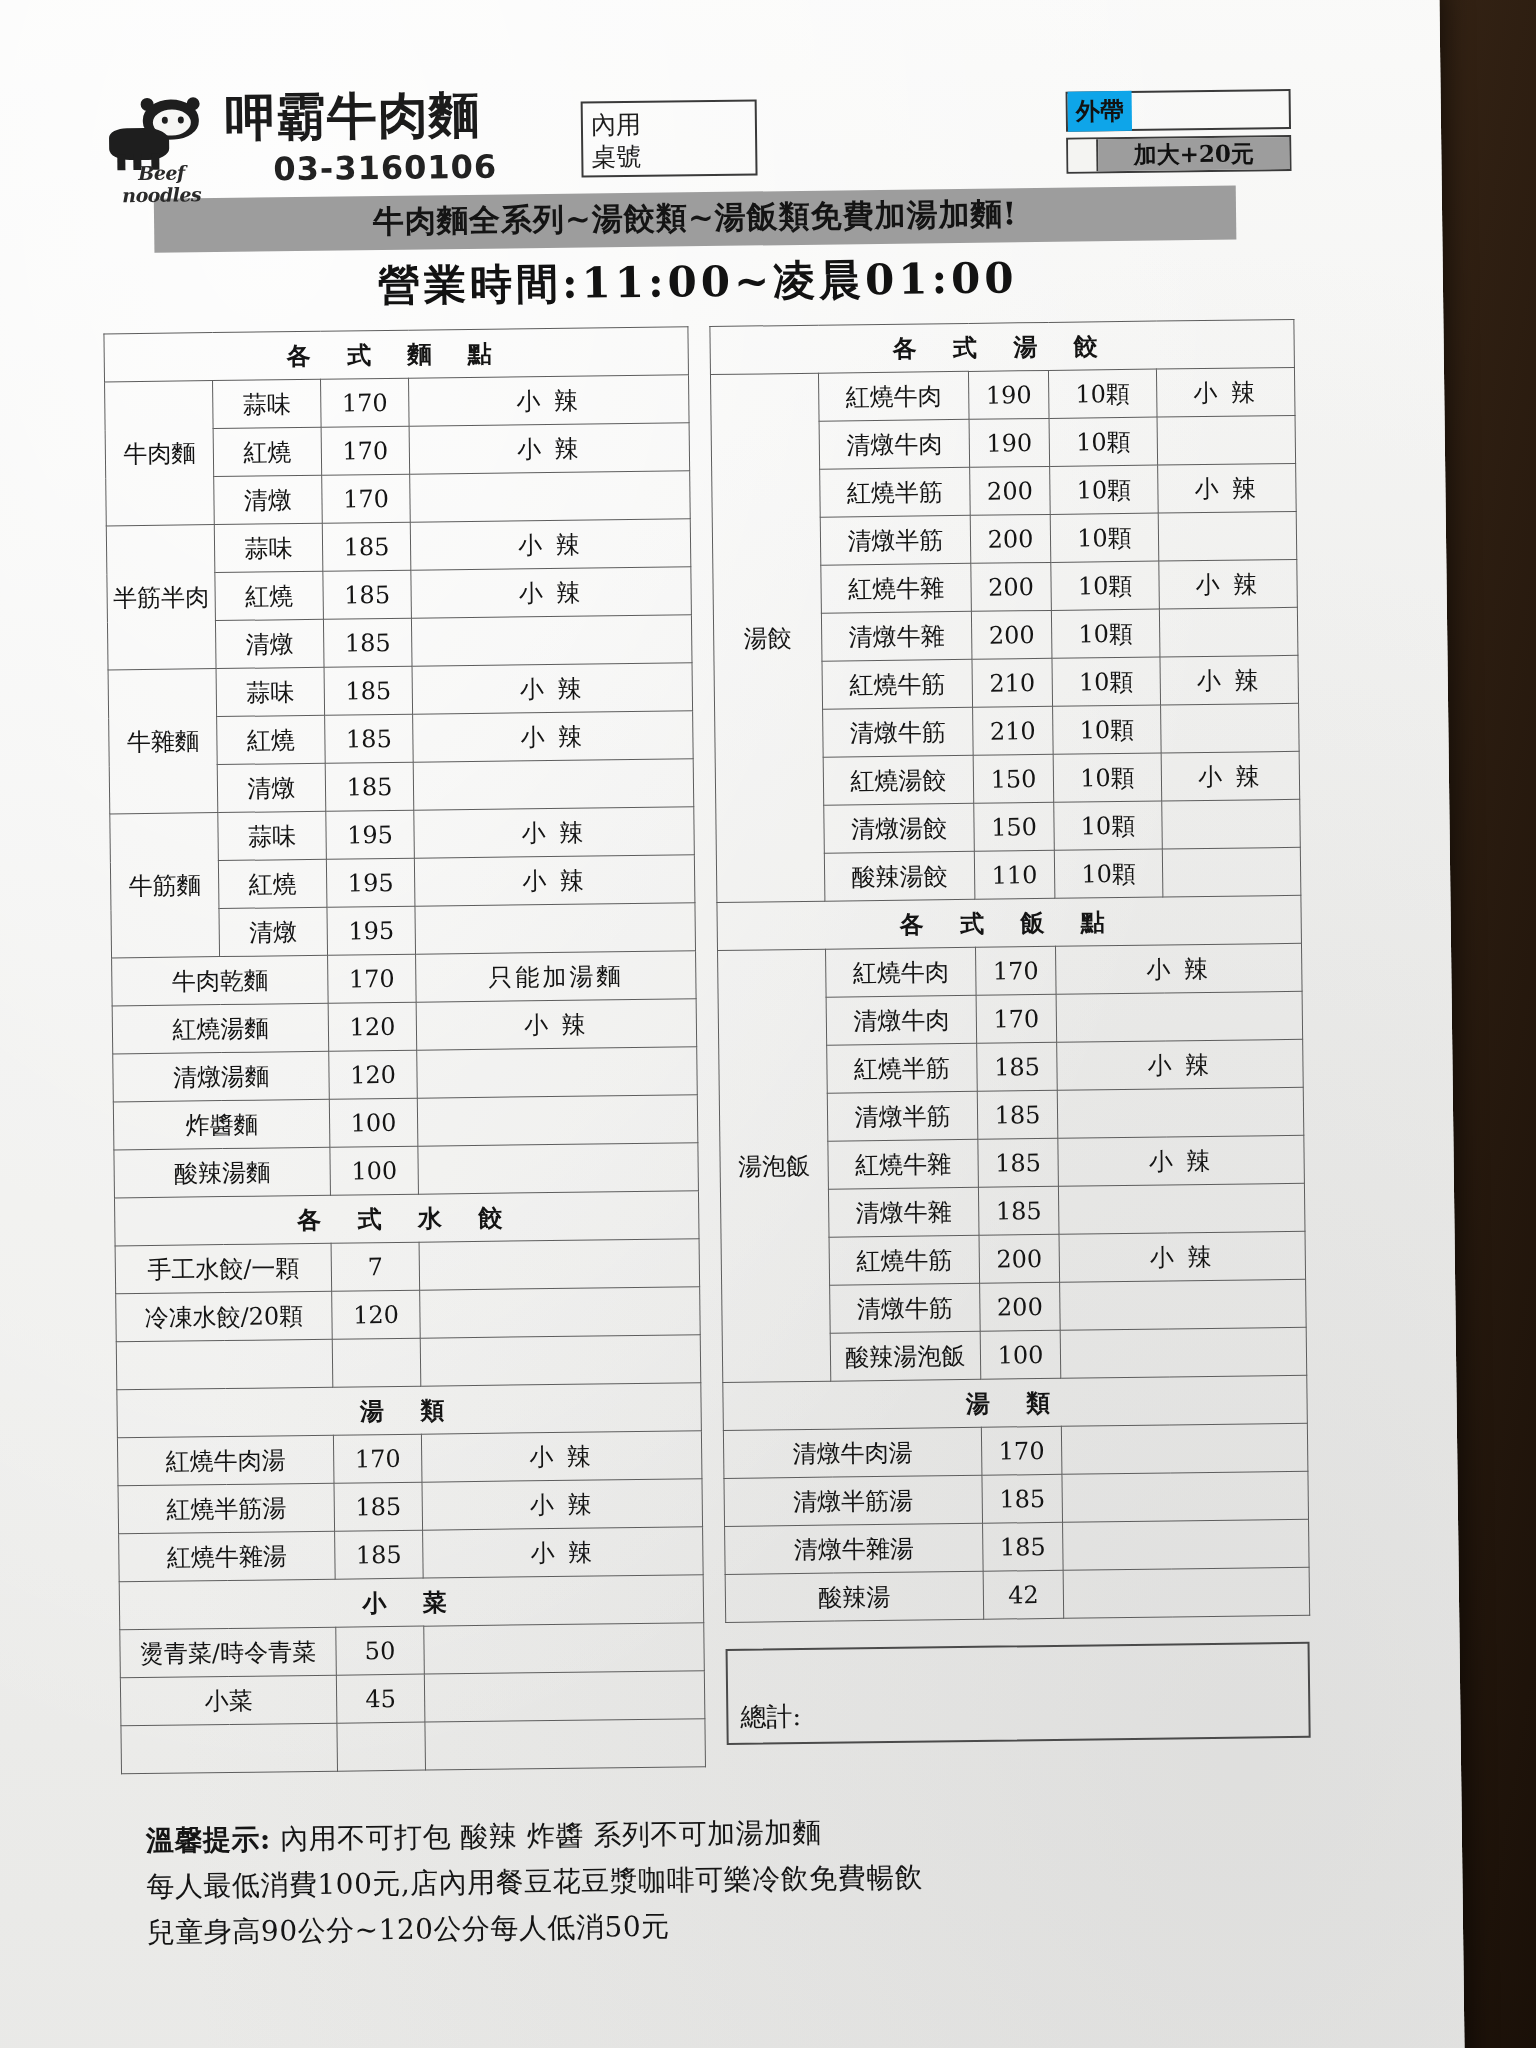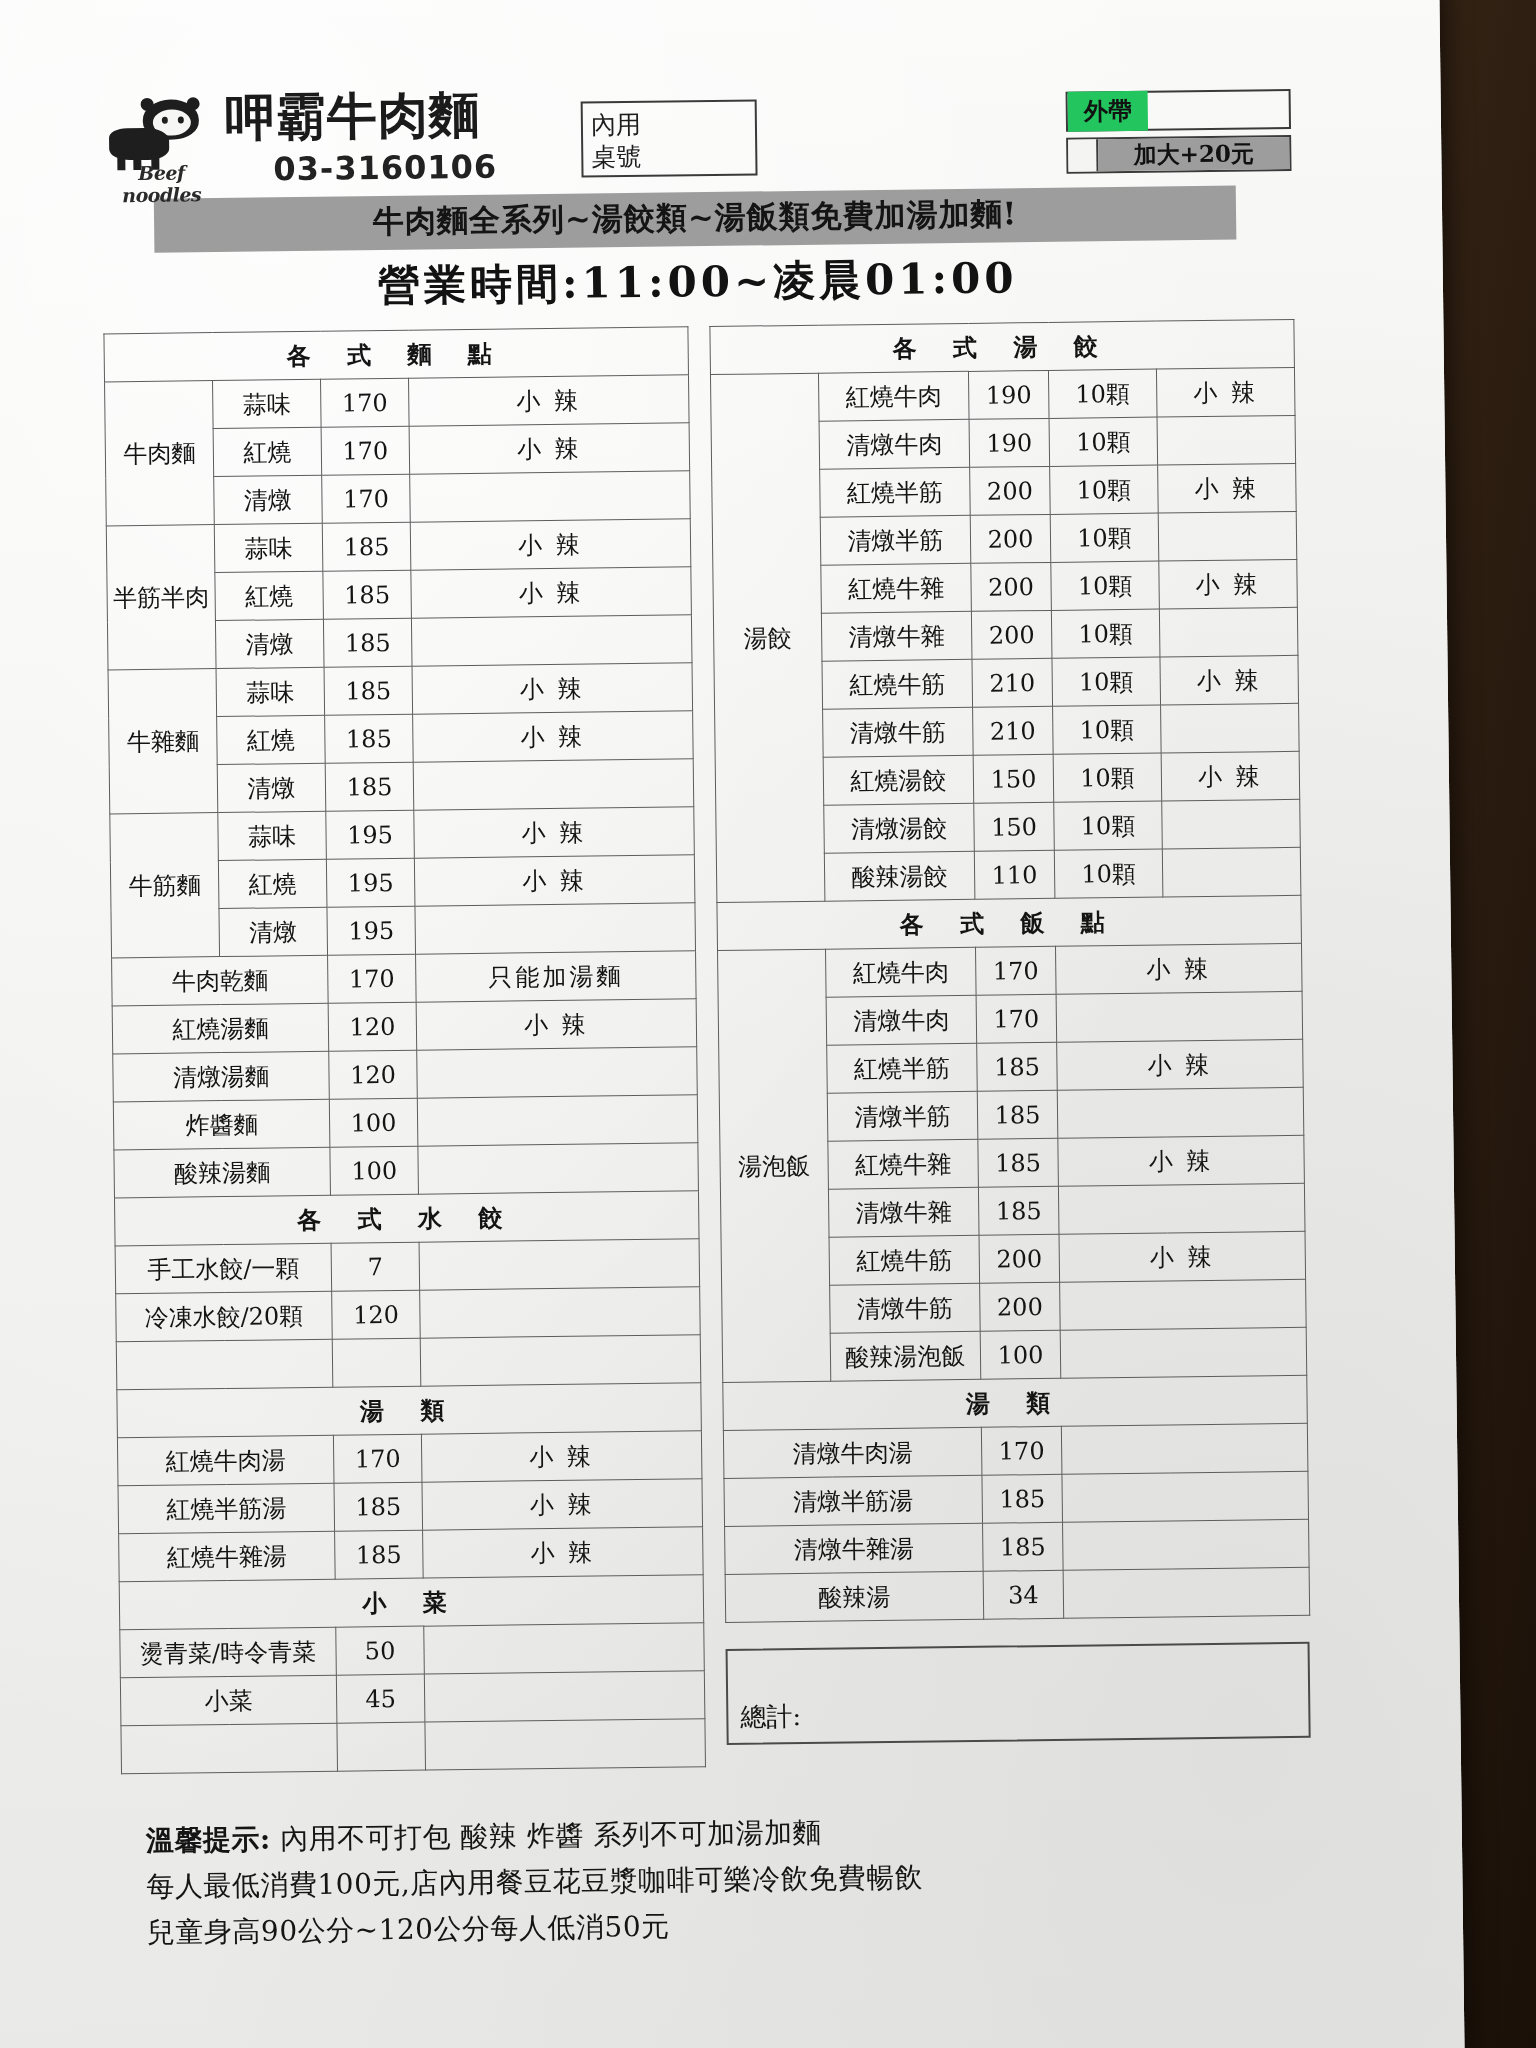--- a/index.html
+++ b/index.html
@@ -166,26 +166,26 @@
     width: 225px;
   }
   .takeout-box {
     border: 2px solid #3a3a3a;
     height: 40px;
     display: flex;
     align-items: center;
     box-sizing: border-box;
   }
   .takeout-label {
-    background: #22c55e;
+    background: #0ea5e9;
     color: #121212;
     font-family: "DejaVu Serif", serif;
     font-size: 24px;
     font-weight: bold;
-    padding: 2px 16px;
+    padding: 2px 8px;
     height: 100%;
     display: flex;
     align-items: center;
   }
   .addbig {
     margin-top: 6px;
     border: 2px solid #3a3a3a;
     height: 36px;
     display: flex;
     align-items: center;
@@ -658,21 +658,21 @@
               <td class="price">185</td>
               <td class="note" colspan="2"></td>
             </tr>
             <tr>
               <td class="name" colspan="2">清燉牛雜湯</td>
               <td class="price">185</td>
               <td class="note" colspan="2"></td>
             </tr>
             <tr>
               <td class="name" colspan="2">酸辣湯</td>
-              <td class="price">34</td>
+              <td class="price">42</td>
               <td class="note" colspan="2"></td>
             </tr>
           </tbody>
         </table>
 
         <div class="total-box">
           <span>總計:</span>
         </div>
       </div>
     </div>

